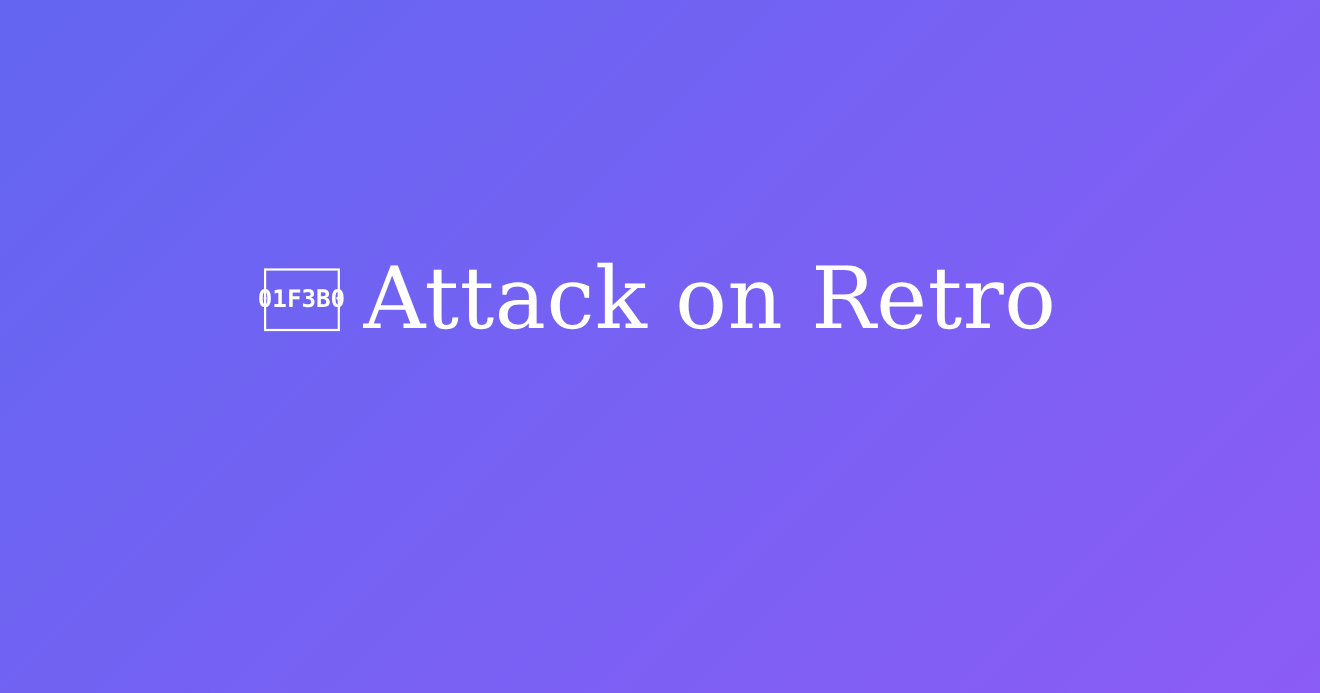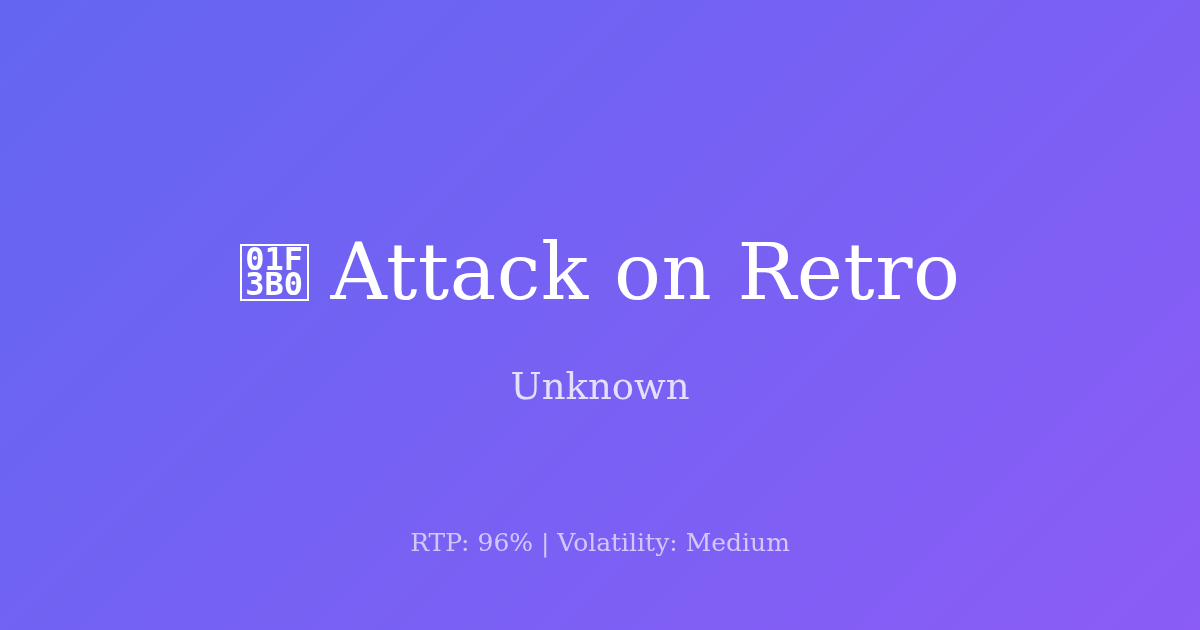--- a/index.html
+++ b/index.html
@@ -35,30 +35,30 @@
     flex-direction: row;
     align-items: center;
     justify-content: center;
     gap: 22px;
     white-space: nowrap;
   }
 
   
   .tofu-glyph {
     display: inline-flex;
-    flex-direction: column;
+    flex-direction: row;
     align-items: center;
     justify-content: center;
     box-sizing: border-box;
     width: 69px;
     height: 57px;
     border: 2px solid #ffffff;
     color: #ffffff;
     font-family: "DejaVu Sans Mono", "Liberation Mono", monospace;
-    font-size: 32px;
+    font-size: 22px;
     font-weight: 700;
     line-height: 25px;
     letter-spacing: 0px;
     padding: 0 1px;
   }
   .tofu-glyph span {
     display: block;
   }
 
   .game-title {
@@ -107,17 +107,15 @@
 <div class="og-card">
 
   <div class="title-row">
     <span class="tofu-glyph">
       <span>01F</span>
       <span>3B0</span>
     </span>
     <h1 class="game-title">Attack on Retro</h1>
   </div>
 
-  <div class="provider">Unknown</div>
 
-  <div class="stats">RTP: 96% | Volatility: Medium</div>
 
 </div>
 
 </body></html>

